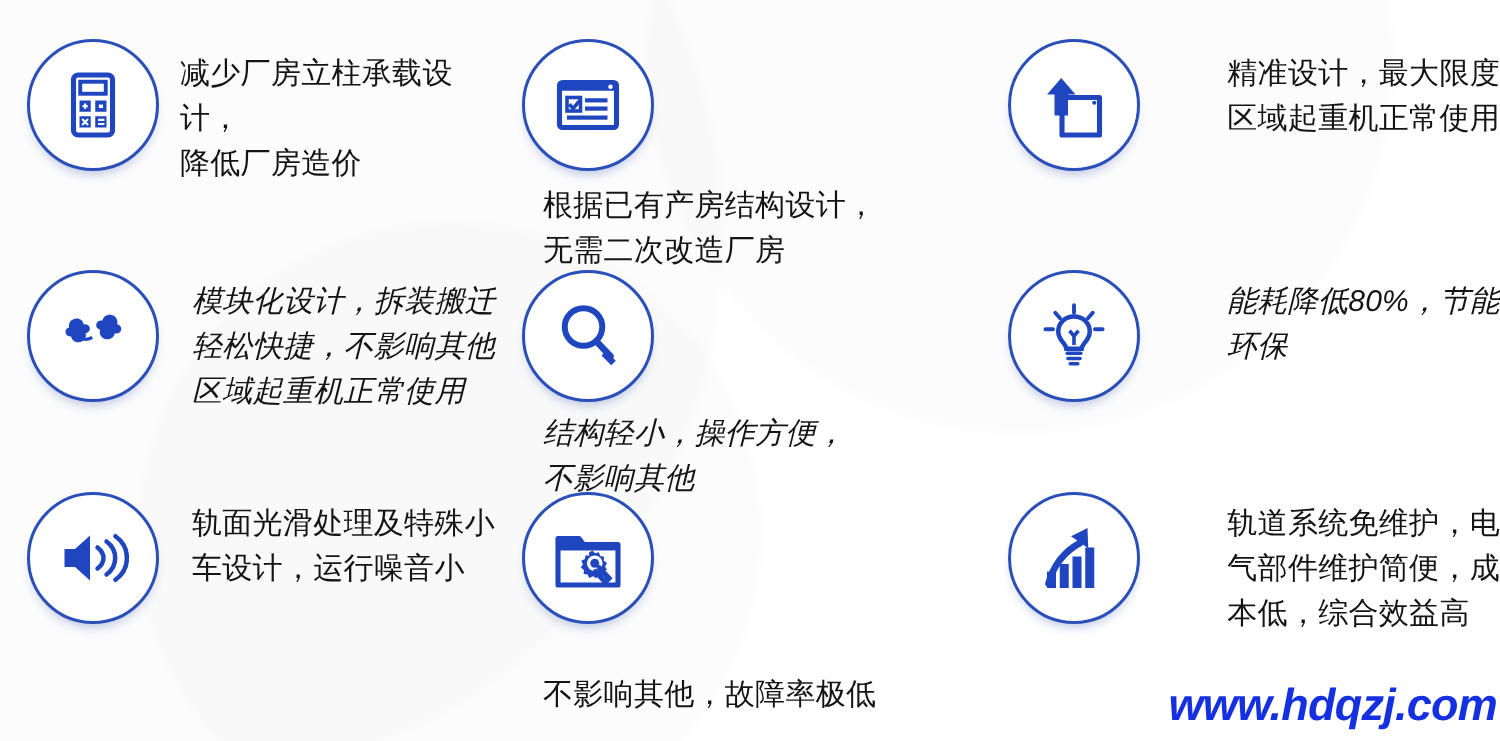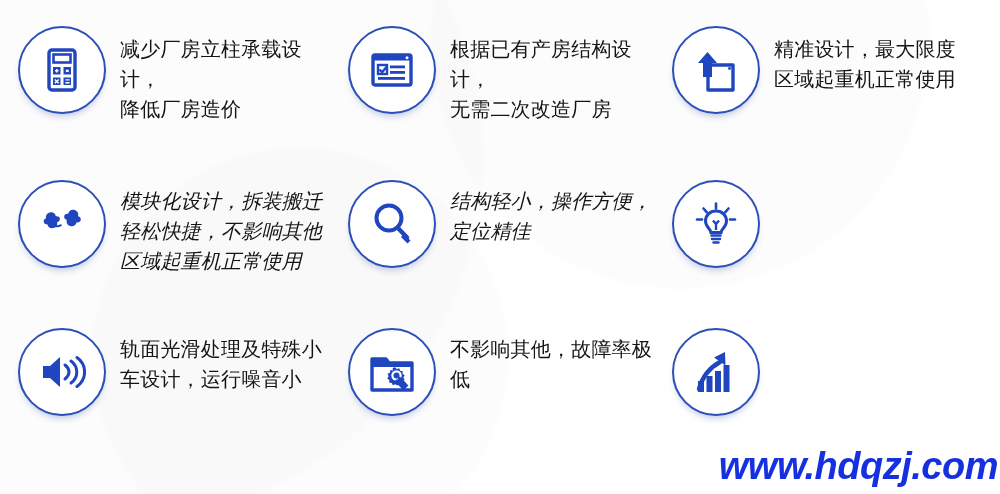--- a/index.html
+++ b/index.html
@@ -37,27 +37,28 @@
     width: 1000px;
     height: 460px;
     box-sizing: border-box;
     padding-top: 18px;
   }
 
   .feature-item {
     display: flex;
     align-items: flex-start;
     box-sizing: border-box;
+    justify-content: space-between;
   }
   .feature-item.r1 { padding-top: 8px; }
   .feature-item.r2 { padding-top: 2px; font-style: italic; }
   .feature-item.r3 { padding-top: 0px; }
 
   .col1 { padding-left: 18px; }
-  .col2 { padding-left: 18px; }
+  .col2 { padding-left: 18px; flex-direction: column; }
   .col3 { padding-left: 12px; }
 
   .icon-badge {
     position: relative;
     flex: 0 0 auto;
     width: 84px;
     height: 84px;
     border-radius: 50%;
     background: #ffffff;
     border: 2px solid #2a4fb8;
@@ -85,21 +86,21 @@
   }
   .feature-item.r2 .feature-text { padding-top: 6px; }
   .feature-item.r3 .feature-text { padding-top: 6px; }
 
   .watermark {
     position: absolute;
     right: 2px;
     bottom: 6px;
     z-index: 3;
     font-family: "Liberation Sans", "DejaVu Sans", sans-serif;
-    font-size: 38px;
+    font-size: 30px;
     font-weight: bold;
     font-style: italic;
     color: #1530e0;
     letter-spacing: -0.5px;
     white-space: nowrap;
   }
 </style>
 </head>
 <body>
 
@@ -172,21 +173,21 @@
 
   <div class="feature-item r2 col2">
     <div class="icon-badge">
       <svg viewBox="0 0 48 48" aria-hidden="true">
         <circle cx="21" cy="18" r="12.5" fill="none" stroke="#1f46bf" stroke-width="4"></circle>
         <path d="M29.5 27.5 L39 37.5" stroke="#1f46bf" stroke-width="4.4" stroke-linecap="round"></path>
         <path d="M36 34 L42.5 40.5 L39.5 43.5 L33 37 Z" fill="#1f46bf"></path>
       </svg>
     </div>
     <div class="feature-text">结构轻小，操作方便，
-定位精佳</div>
+不影响其他</div>
   </div>
 
   <div class="feature-item r2 col3">
     <div class="icon-badge">
       <svg viewBox="0 0 48 48" aria-hidden="true">
         <g stroke="#1f46bf" stroke-width="2.6" stroke-linecap="round">
           <path d="M24 3.5v5"></path>
           <path d="M11.5 8.5l3.2 3.7"></path>
           <path d="M36.5 8.5l-3.2 3.7"></path>
           <path d="M5 19.5h5"></path>
@@ -194,20 +195,22 @@
         </g>
         <path d="M24 11c-6 0-10.5 4.4-10.5 10 0 4 2.4 6.3 3.9 8.2 1 1.3 1.4 2.2 1.5 3.3h10.2c0.1-1.1 0.5-2 1.5-3.3 1.5-1.9 3.9-4.2 3.9-8.2 0-5.6-4.5-10-10.5-10z" fill="none" stroke="#1f46bf" stroke-width="3"></path>
         <path d="M24 30v-6M24 24l-3-3.5M24 24l3-3.5" fill="none" stroke="#1f46bf" stroke-width="2.4"></path>
         <g stroke="#1f46bf" stroke-width="2.4" stroke-linecap="round">
           <path d="M19.5 35.5h9"></path>
           <path d="M20 39h8"></path>
           <path d="M21.5 42.5h5"></path>
         </g>
       </svg>
     </div>
+    <div class="feature-text">能耗降低80%，节能
+环保</div>
   </div>
 
   <div class="feature-item r3 col1">
     <div class="icon-badge">
       <svg viewBox="0 0 48 48" aria-hidden="true">
         <path d="M5 18h7l10-9v30l-10-9H5z" fill="#1f46bf"></path>
         <g fill="none" stroke="#1f46bf" stroke-width="3" stroke-linecap="round">
           <path d="M27 17c2.6 2 4 4.3 4 7s-1.4 5-4 7"></path>
           <path d="M33 13c3.8 2.8 5.8 6.4 5.8 11s-2 8.2-5.8 11"></path>
           <path d="M39 9.5c5 3.6 7.6 8.6 7.6 14.5S44 34.9 39 38.5"></path>
@@ -240,17 +243,20 @@
         <g fill="#1f46bf">
           <rect x="6" y="33" width="6" height="11"></rect>
           <rect x="14.5" y="28" width="6" height="16"></rect>
           <rect x="23" y="23" width="6" height="21"></rect>
           <rect x="31.5" y="17" width="6" height="27"></rect>
         </g>
         <path d="M7 41c3-11 10-21 21-27" fill="none" stroke="#1f46bf" stroke-width="4.4" stroke-linecap="round"></path>
         <path d="M22 9.5 L33 4 L33.5 17.5 Z" fill="#1f46bf"></path>
       </svg>
     </div>
+    <div class="feature-text">轨道系统免维护，电
+气部件维护简便，成
+本低，综合效益高</div>
   </div>
 
 </div>
 
 <div class="watermark">www.hdqzj.com</div>
 
 </body></html>

